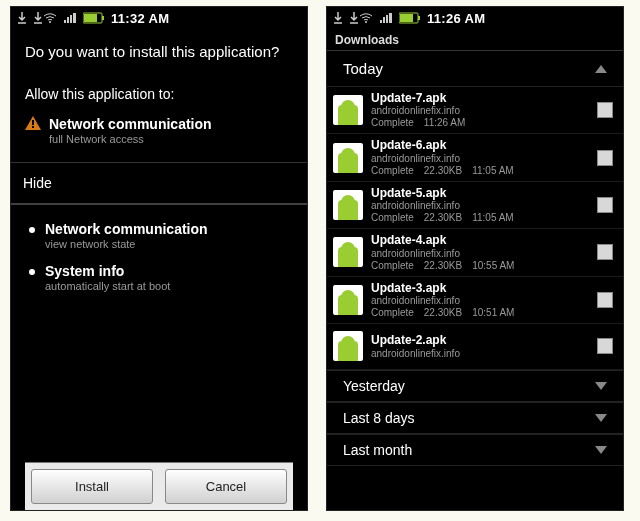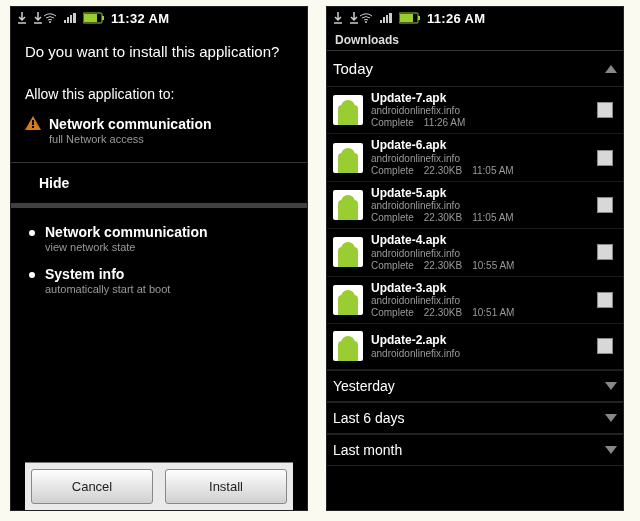--- a/index.html
+++ b/index.html
@@ -78,24 +78,24 @@
     flex-direction:column;
   }
   .question { font-size:15px; margin-bottom:26px;}
   .allow-label { font-size:14px; margin-bottom:10px;}
   .perm-row { display:flex; align-items:flex-start; gap:8px; padding: 4px 0 10px 0;}
   .warn-icon svg { display:block;}
   .perm-title { font-size:14px; font-weight:600; color:#fff; line-height:1.2;}
   .perm-sub { font-size:11px; color:#9a9a9a; line-height:1.2;}
   .hide-row {
     border-top:1px solid #333;
-    border-bottom:5px solid #404040;
+    border-bottom:2px solid #404040;
     margin: 6px -14px 10px -14px;
-    padding: 12px 28px;
-    font-size:14px; font-weight:700;
+    padding: 12px 12px;
+    font-size:14px; font-weight:400;
   }
   .bullet-list { padding-left: 4px; }
   .bullet-item { display:flex; gap:10px; padding: 6px 0;}
   .bullet { width:6px; height:6px; border-radius:50%; background:#fff; margin-top:6px; flex-shrink:0;}
   .button-bar {
     margin-top:auto;
     background:#eaeaea;
     border-top:1px solid #777;
     height:48px;
     display:flex;
@@ -124,21 +124,21 @@
   .content-right {
     flex:1;
     background:#000;
     overflow:hidden;
     display:flex;
     flex-direction:column;
   }
   .section-hdr {
     height:36px;
     display:flex; align-items:center; justify-content:space-between;
-    padding:0 6px;
+    padding:0 16px;
     font-size:15px;
     border-bottom:1px solid #222;
     text-align:right;
   }
   .section-hdr.minor { height:32px; font-size:14px;}
   .caret-up, .caret-down { width:0;height:0;}
   .caret-up { border-left:6px solid transparent; border-right:6px solid transparent; border-bottom:8px solid #888;}
   .caret-down { border-left:6px solid transparent; border-right:6px solid transparent; border-top:8px solid #888;}
   .dl-row {
     display:flex; align-items:center;
@@ -252,22 +252,22 @@
       <div class="bullet-item">
         <div class="bullet"></div>
         <div>
           <div class="perm-title">System info</div>
           <div class="perm-sub">automatically start at boot</div>
         </div>
       </div>
     </div>
 
     <div class="button-bar">
+      <div class="btn">Install</div>
       <div class="btn">Cancel</div>
-      <div class="btn">Install</div>
     </div>
   </div>
 </div>
 
 <div class="phone">
   <div class="status-bar">
     <div class="status-left">
       <span class="dl-ico">
         <svg width="10" height="12">
             <path d="M5 0v7M2 5l3 3 3-3M1 11h8" stroke="#ccc" stroke-width="1.5" fill="none"></path>
@@ -377,21 +377,21 @@
           <div class="chk"></div>
         </div>
       </div>
 
     <div class="section-stack">
       <div class="section-hdr minor">
         <span>Yesterday</span>
         <span class="caret-down"></span>
       </div>
       <div class="section-hdr minor">
-        <span>Last 6 days</span>
+        <span>Last 8 days</span>
         <span class="caret-down"></span>
       </div>
       <div class="section-hdr minor">
         <span>Last month</span>
         <span class="caret-down"></span>
       </div>
     </div>
   </div>
 </div>
 

